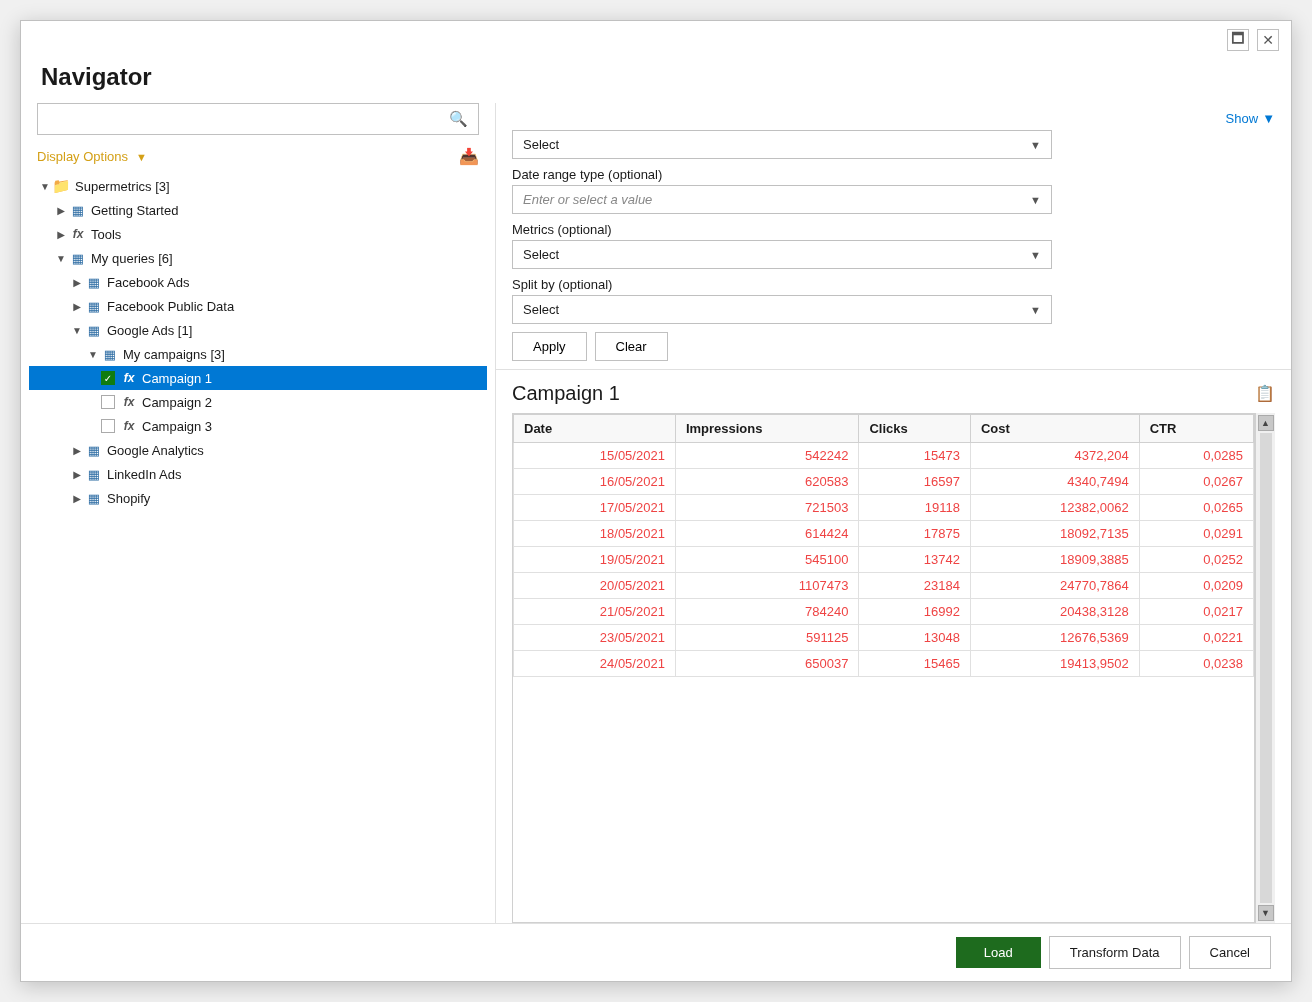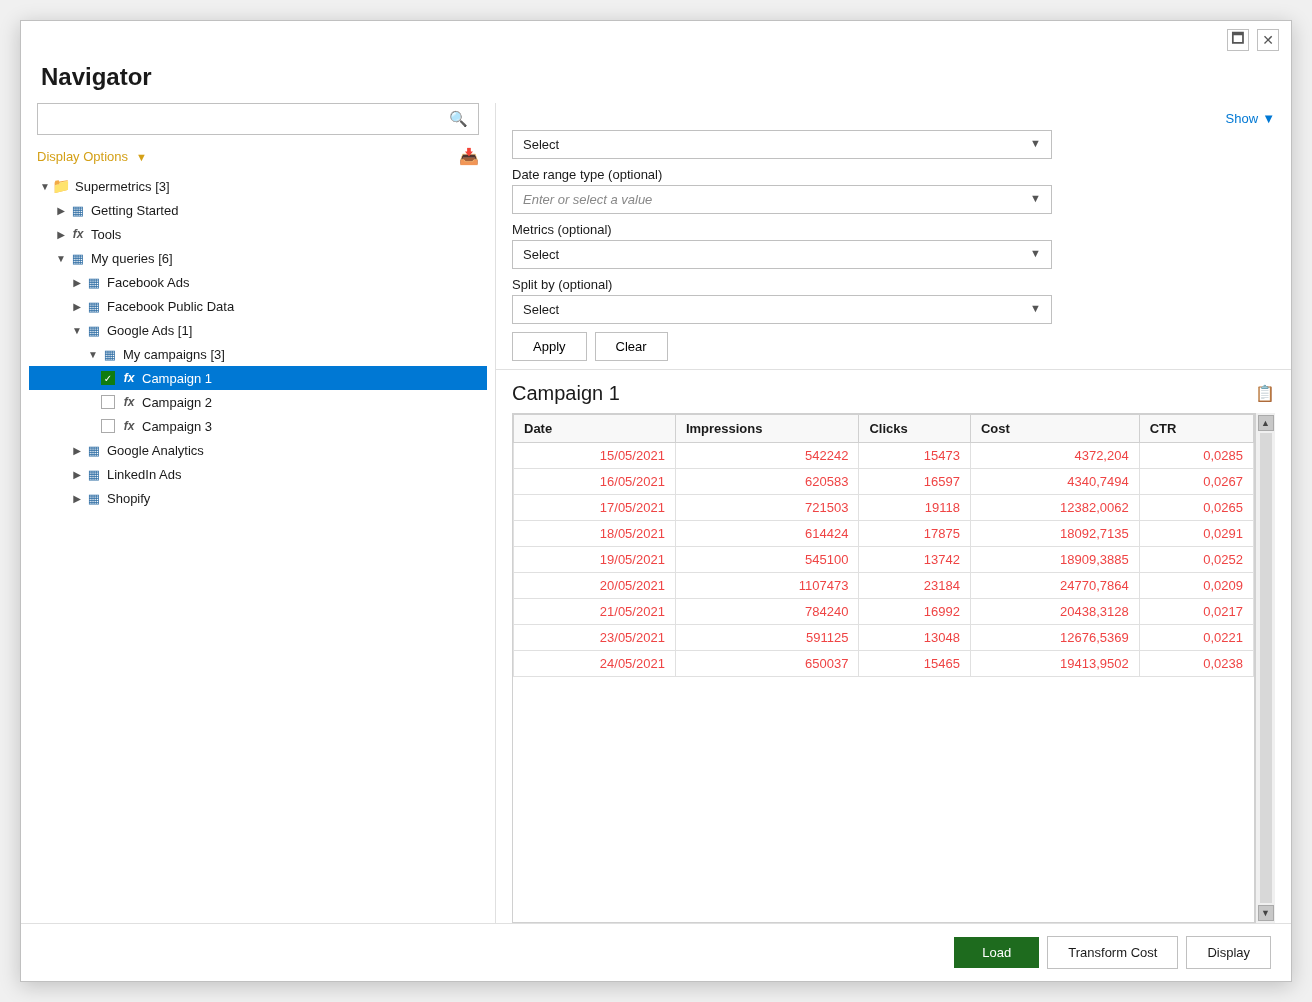--- a/index.html
+++ b/index.html
@@ -203,21 +203,21 @@
       color: #1a1a1a;
       margin-bottom: 3px;
     }
     .filter-select {
       width: 540px;
       border: 1px solid #c0c0c0;
       background: #fff;
       padding: 6px 10px;
       font-size: 13px;
       display: flex;
-      align-items: flex-start;
+      align-items: center;
       justify-content: space-between;
       cursor: pointer;
     }
     .filter-select-value {
       color: #1a1a1a;
       flex: 1;
     }
     .filter-select-placeholder {
       color: #888;
       font-style: italic;
@@ -618,16 +618,16 @@
             <div class="right-scroll-btn">▼</div>
           </div>
         </div>
       </div>
     </div>
 
   </div>
 
   <div class="bottom-bar">
     <button class="btn-load">Load</button>
-    <button class="btn-transform">Transform Cost</button>
-    <button class="btn-cancel">Display</button>
+    <button class="btn-transform">Transform Data</button>
+    <button class="btn-cancel">Cancel</button>
   </div>
 </div>
 
 </body></html>

